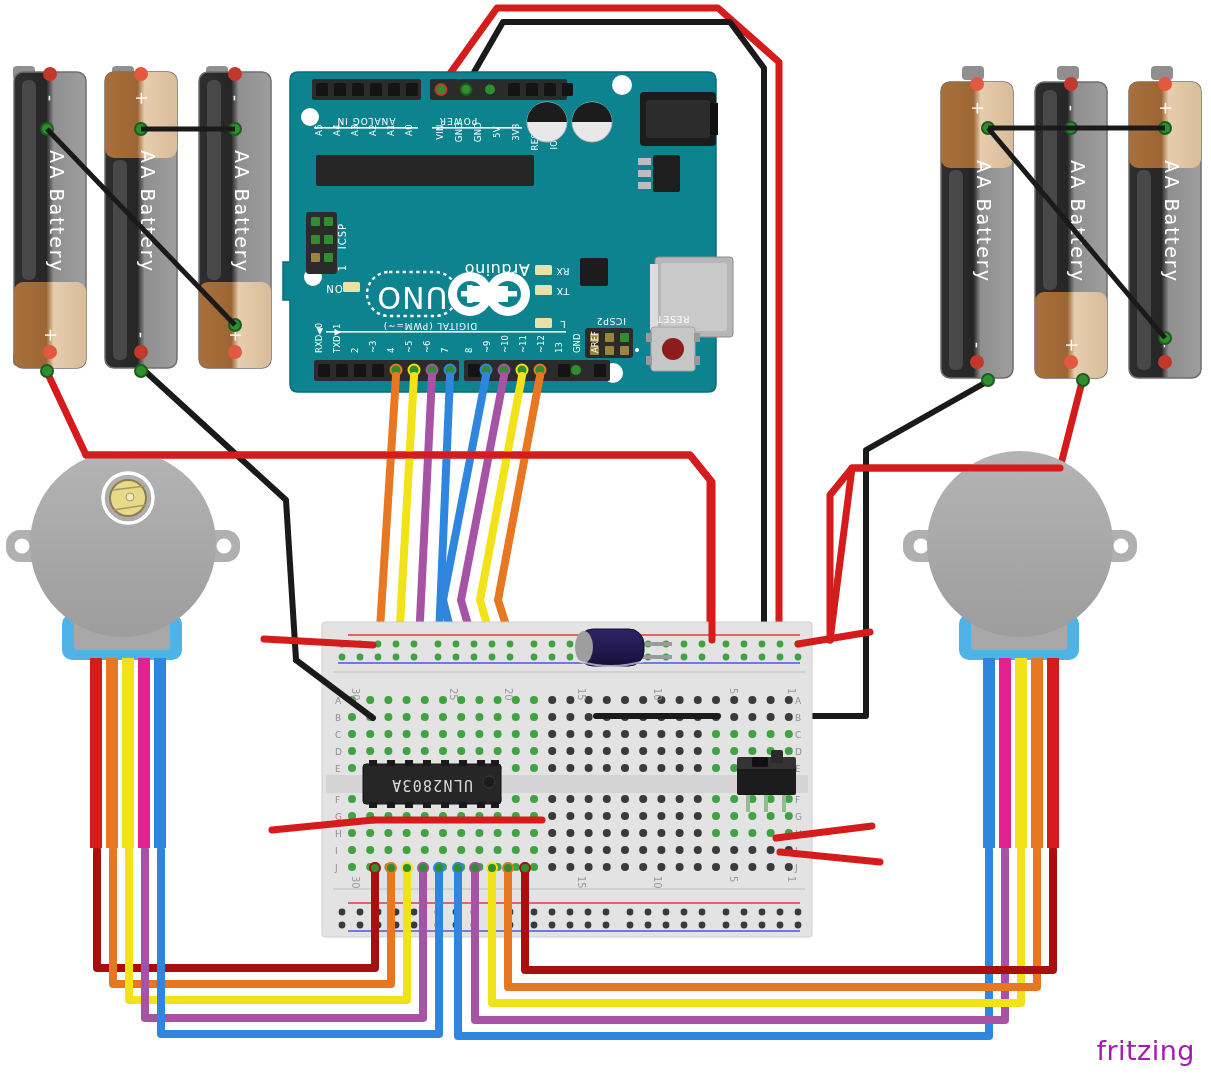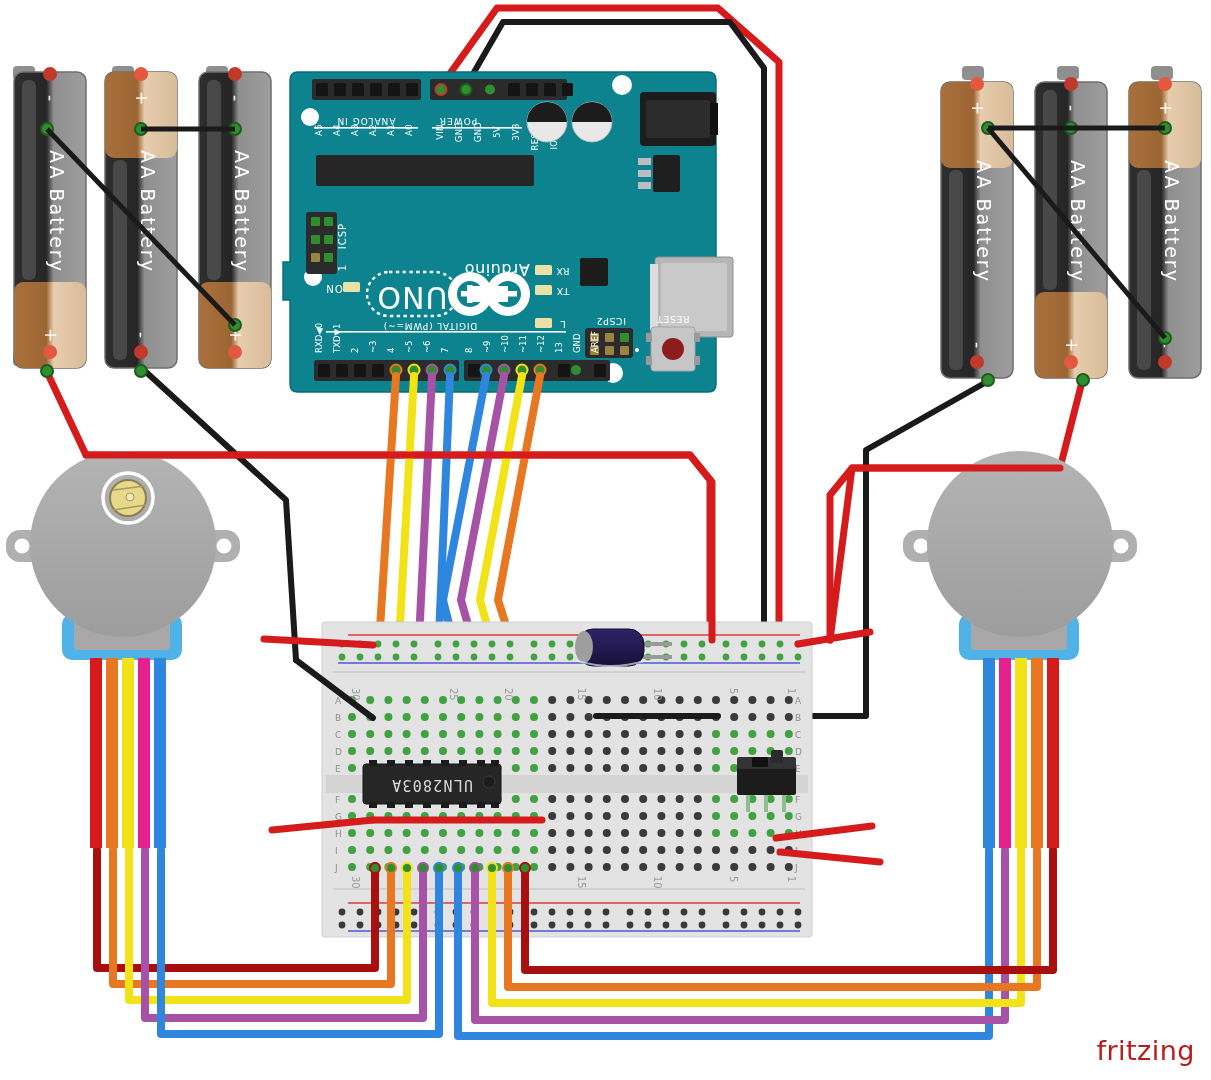--- a/index.html
+++ b/index.html
@@ -1,21 +1,21 @@
 <!DOCTYPE html>
 <html><head>
 <meta charset="utf-8">
 <style>
   html,body{margin:0;padding:0;background:#ffffff;}
   body{width:1211px;height:1080px;position:relative;overflow:hidden;
        font-family:"DejaVu Sans","Liberation Sans",sans-serif;}
   #stage{position:absolute;inset:0;width:1211px;height:1080px;}
   svg{display:block;}
   .wm{position:absolute;right:16px;bottom:14px;font-family:"DejaVu Sans",sans-serif;
-      font-size:27px;color:#b91c1c;letter-spacing:.5px;}
+      font-size:27px;color:#a21caf;letter-spacing:.5px;}
 </style>
 </head>
 <body>
 
 <div id="stage">
 <svg width="1211" height="1080" viewBox="0 0 1211 1080" xmlns="http://www.w3.org/2000/svg">
 
   <defs>
     <linearGradient id="gMotor" x1="0" y1="0" x2="0" y2="1">
       <stop offset="0" stop-color="#b4b4b4"></stop>

